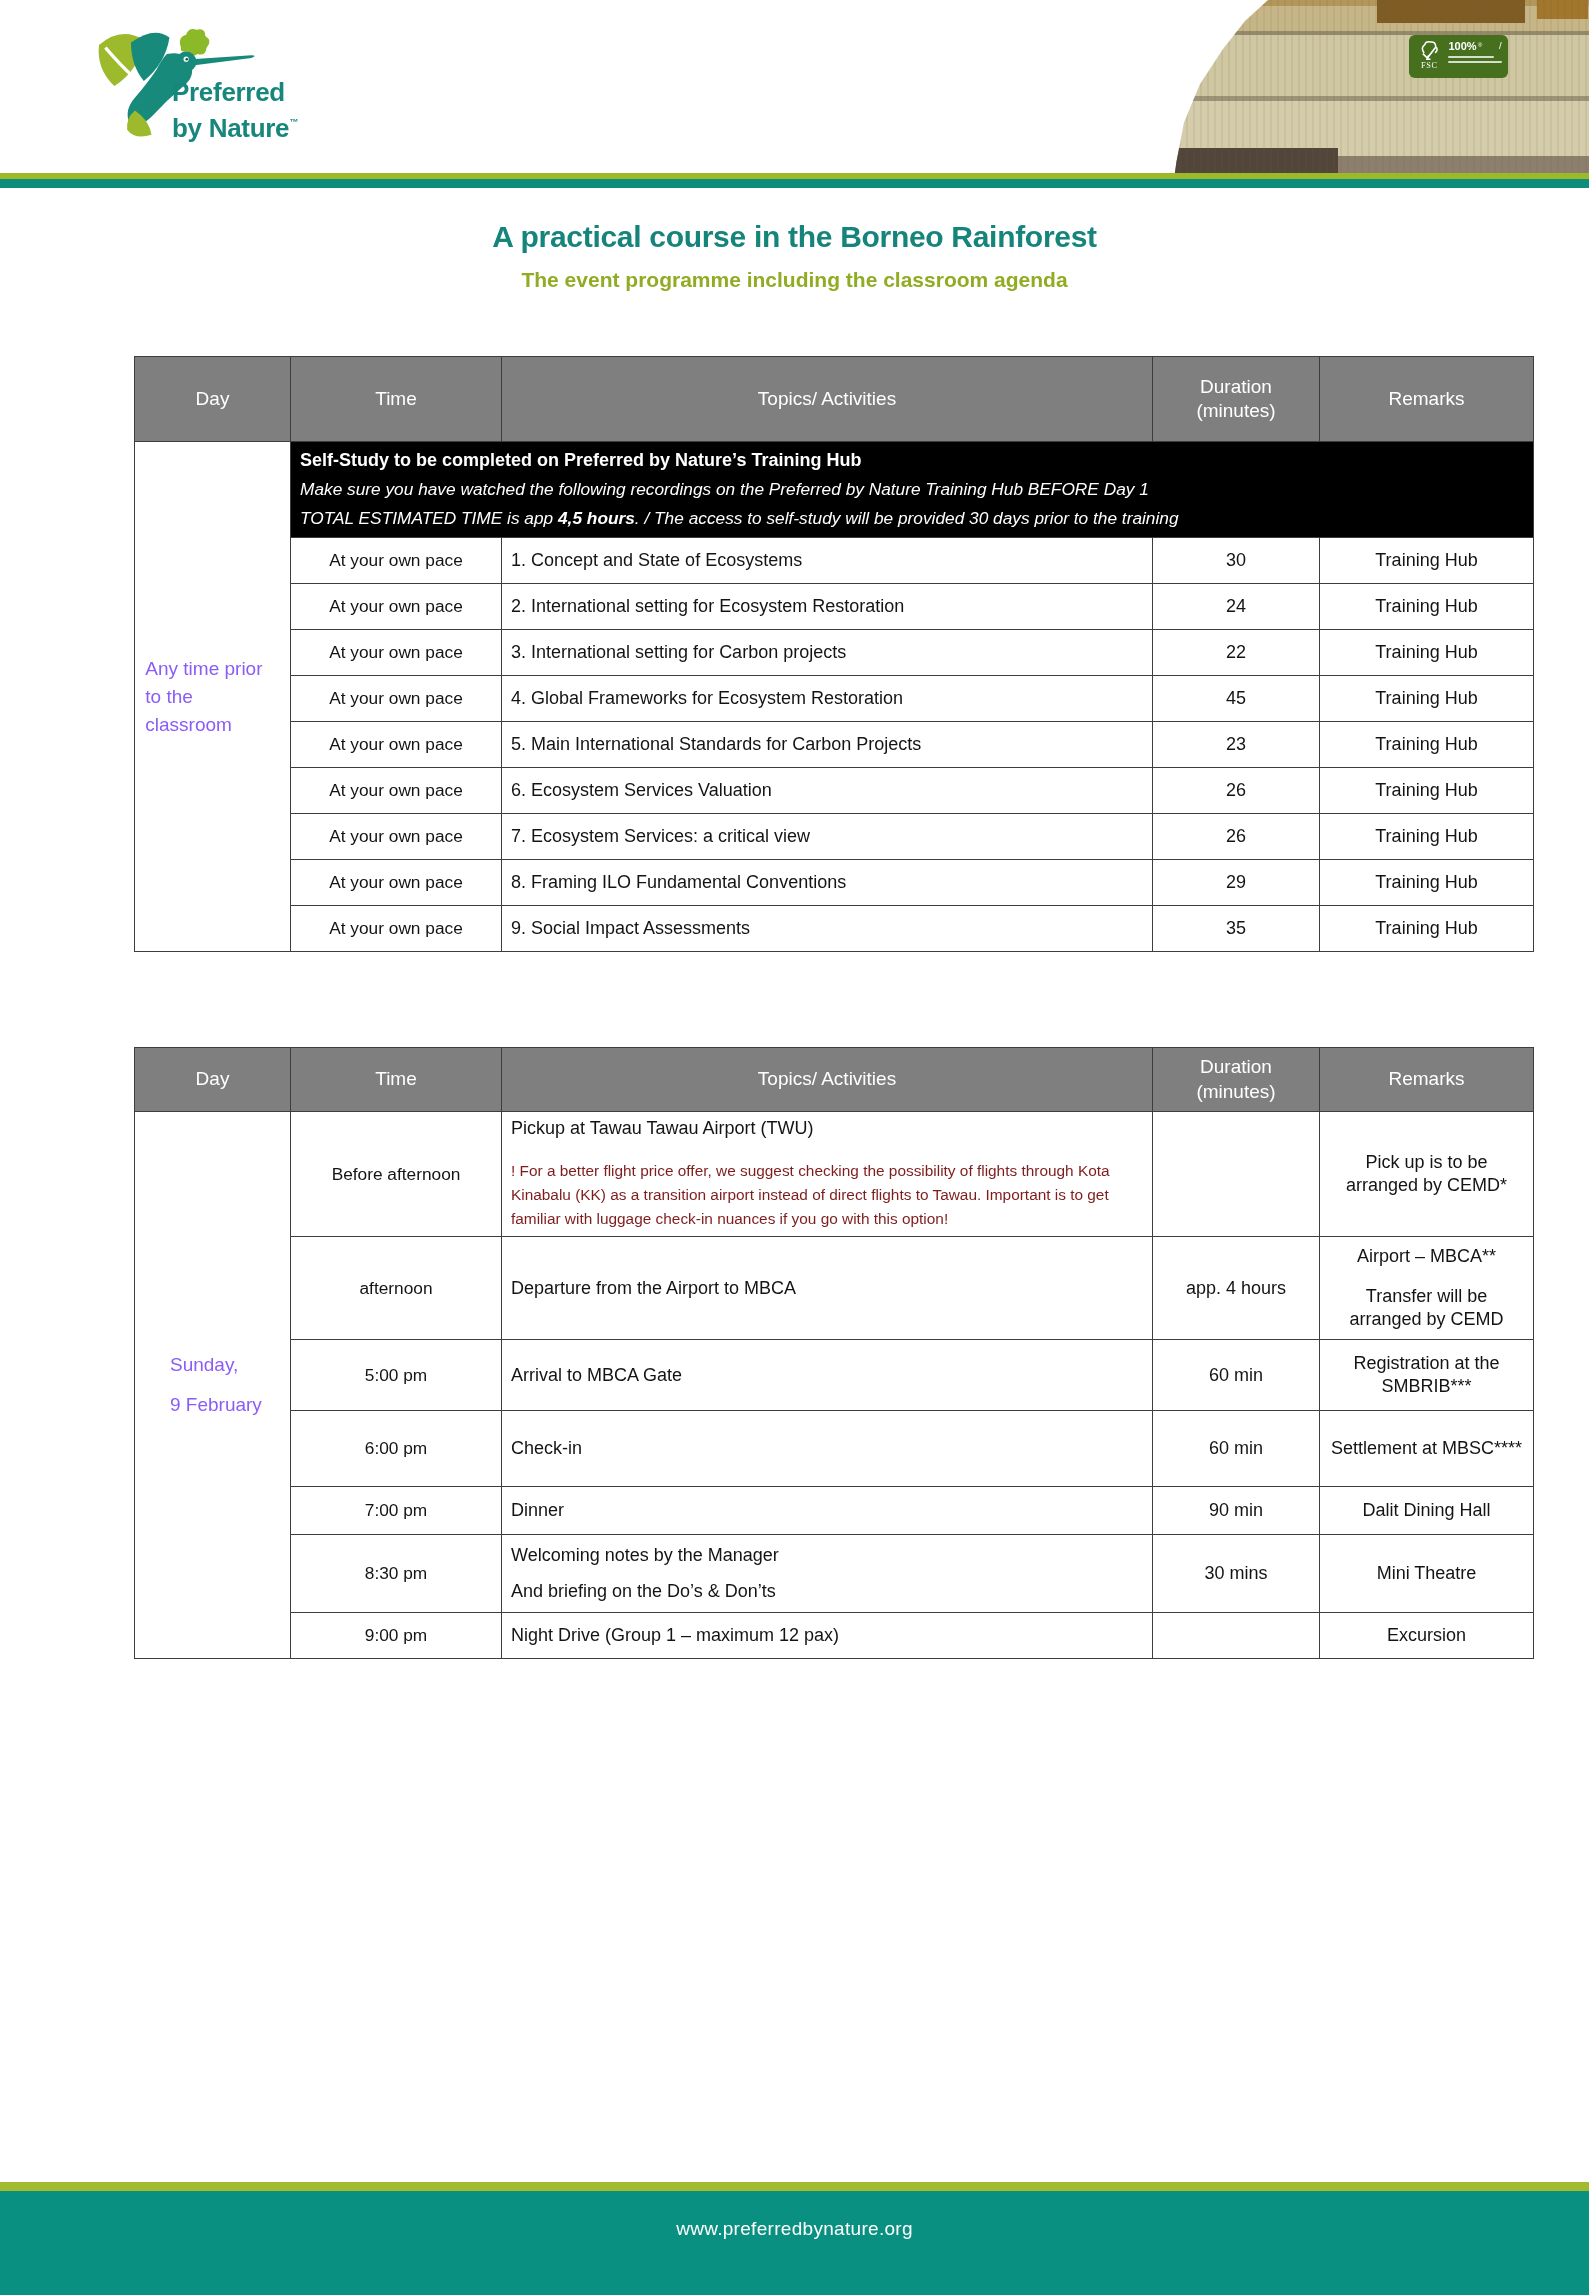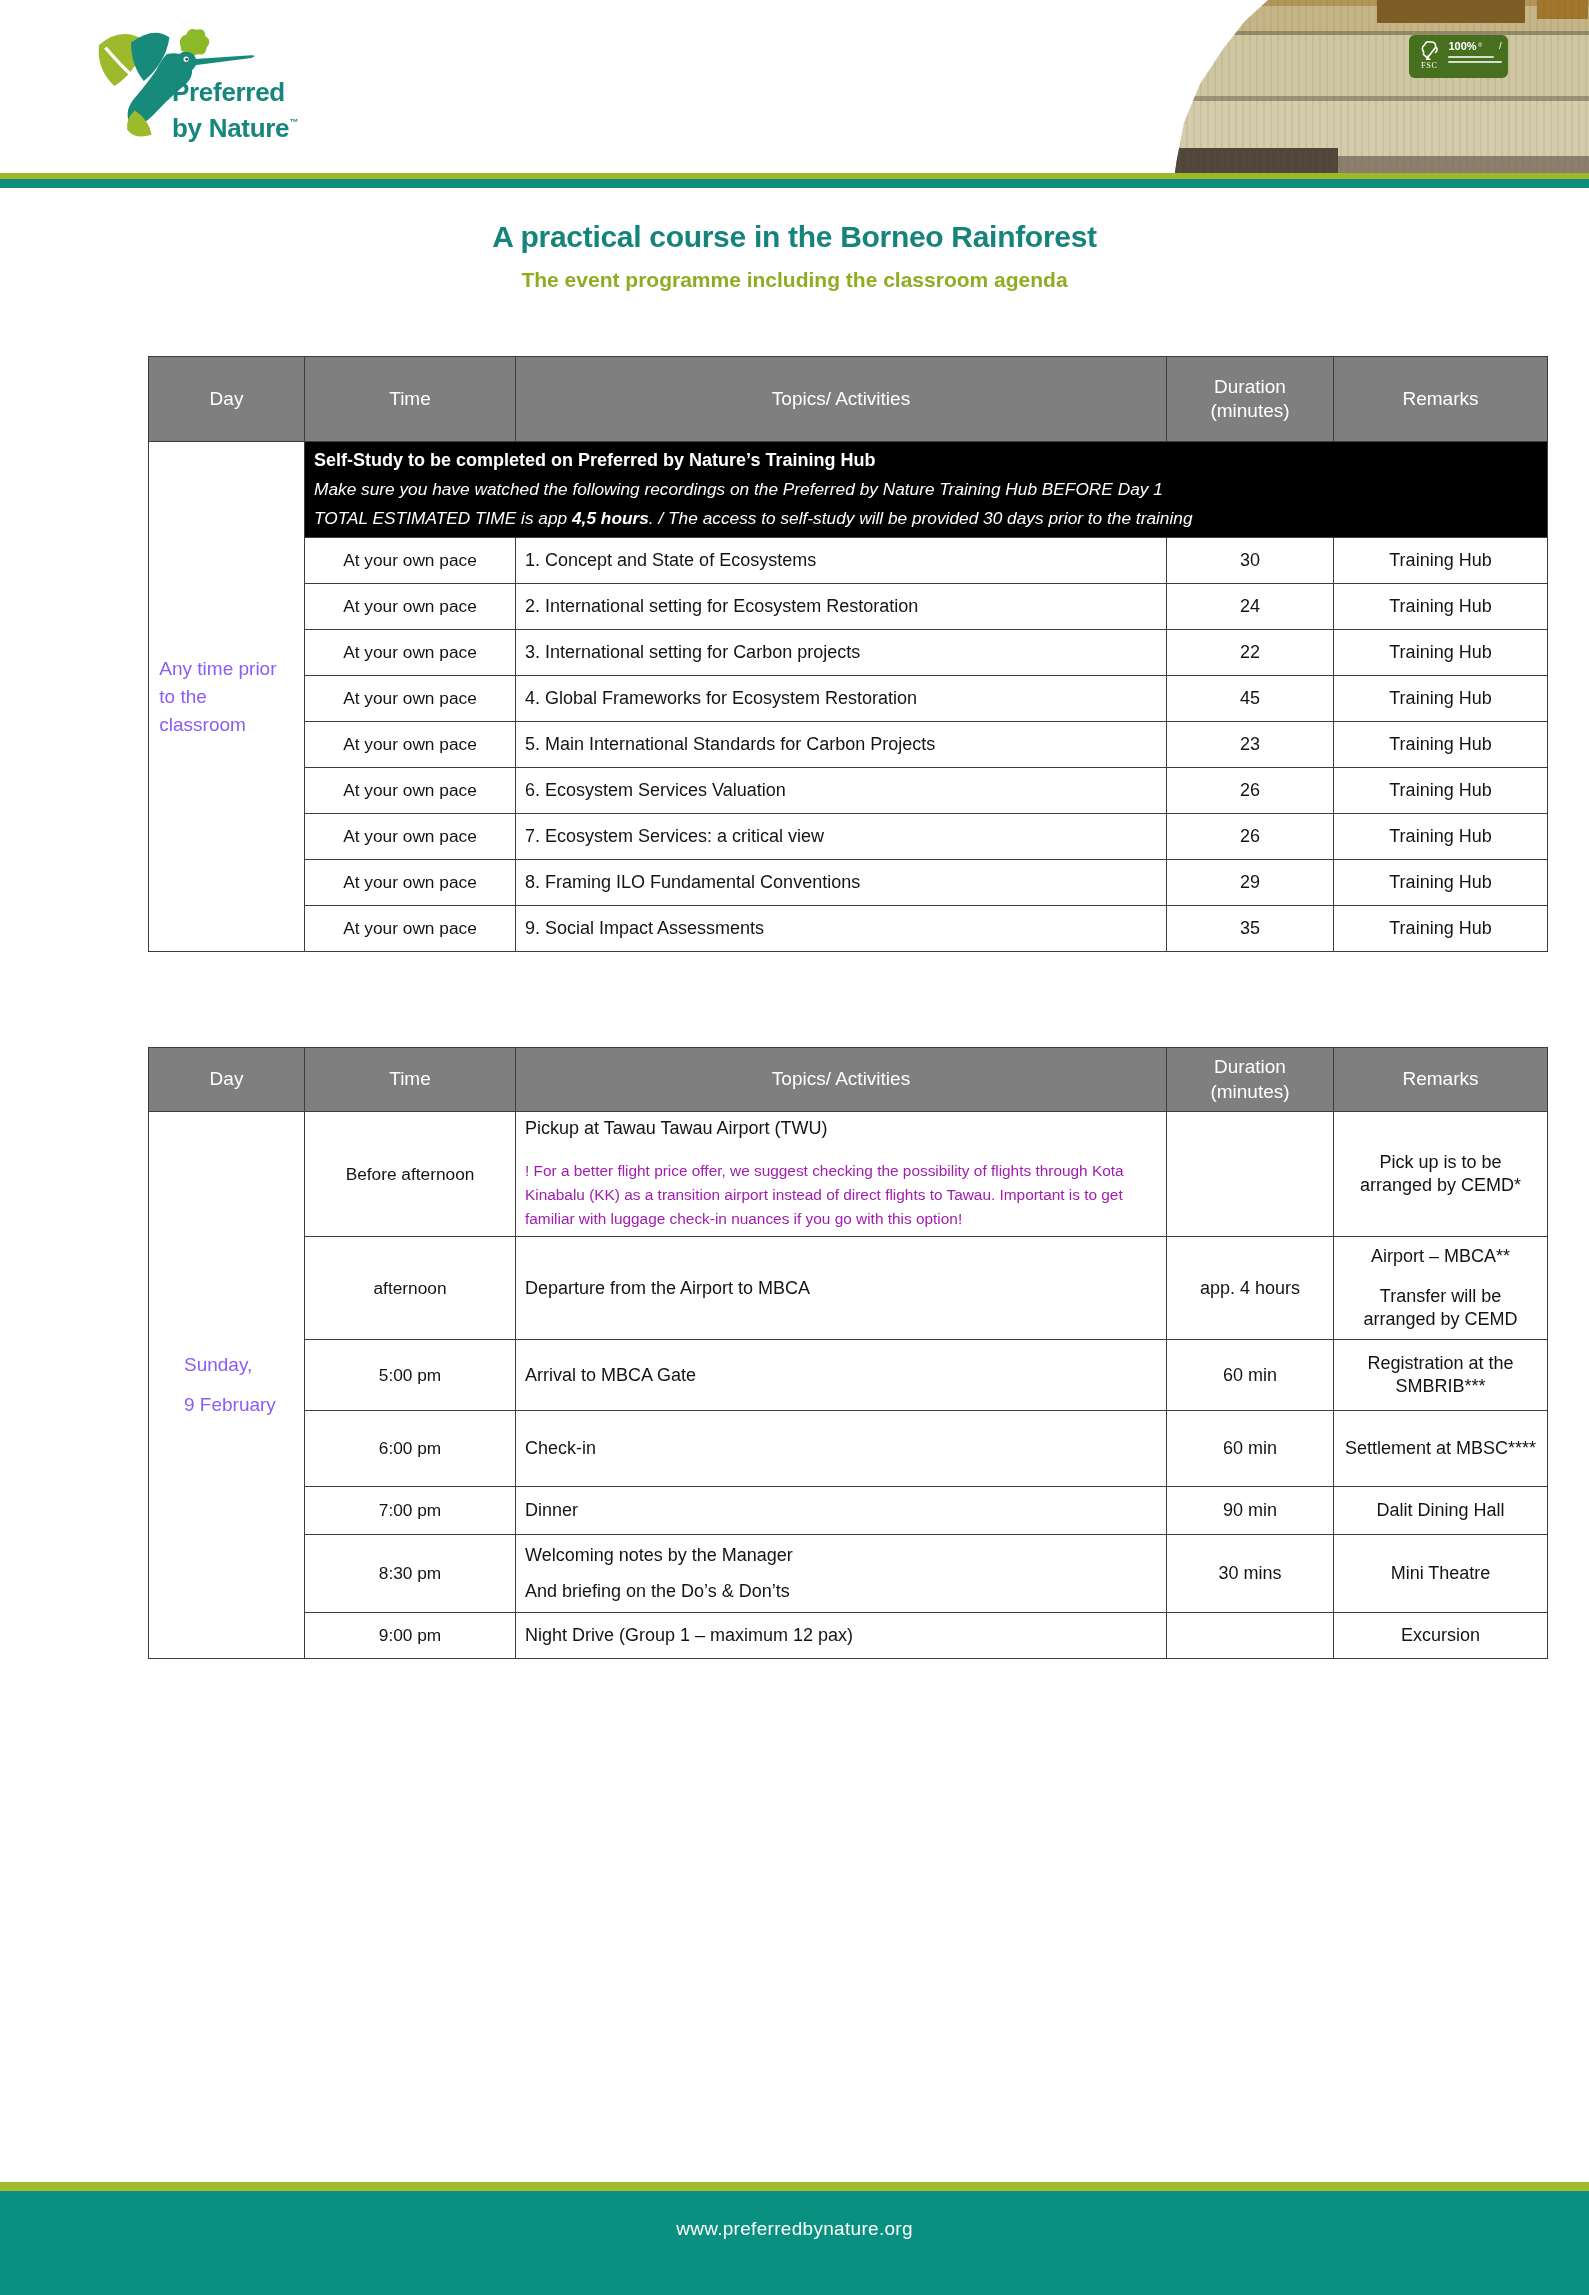--- a/index.html
+++ b/index.html
@@ -48,21 +48,21 @@
 
   .bar-green-top { position:absolute; left:0; top:173px; width:100%; height:5.8px; background:#9DB829; }
   .bar-teal-top  { position:absolute; left:0; top:179px; width:100%; height:9px; background:#0D8E7D; }
 
   
   .title-block { position:absolute; left:0; top:212px; width:100%; text-align:center; }
   .title-line { font-size:30px; font-weight:bold; color:#15847A; line-height:50px; letter-spacing:-0.3px; }
   .subtitle { font-size:21px; font-weight:bold; color:#8FAC22; line-height:27px; margin-top:3.9px; }
 
   
-  table.sched { position:absolute; left:148px; width:1400px;
+  table.sched { position:absolute; left:134px; width:1400px;
                 border-collapse:collapse; table-layout:fixed;
                 font-size:18px; color:#141414; }
   table.sched td, table.sched th {
     border:1.3px solid #3d3d3d; border-top-width:1.9px; border-bottom-width:1.9px;
     vertical-align:middle; padding:3.9px 9px; overflow:hidden; }
   table.sched { border:1.9px solid #3d3d3d; }
   th.hcell { background:#7F7F7F; color:#ffffff; font-weight:normal; font-size:19px;
              text-align:center; line-height:24.4px; }
   #t1 { top:356px; }
   #t2 { top:1047px; }
@@ -80,21 +80,21 @@
   .banner .b-italic { font-style:italic; font-size:17.3px; }
   .banner .b-bold { font-weight:bold; }
 
   td.time-cell { text-align:center; font-size:17.3px; }
   td.topic-cell { text-align:left; padding-left:10.3px; }
   td.dur-cell { text-align:center; }
   td.rem-cell { text-align:center; line-height:23px; }
   .rem-p + .rem-p { margin-top:16.7px; }
   .topic-p + .topic-p { margin-top:15.4px; }
 
-  .topic-note { color:#a21caf; font-size:15.4px; line-height:24px; margin-top:20px; }
+  .topic-note { color:#7f1d1d; font-size:15.4px; line-height:24px; margin-top:20px; }
   .topic-main { line-height:22px; }
 
   
   .bar-green-bottom { position:absolute; left:0; top:2182px; width:100%; height:9.6px; background:#A2BA2E; }
   .footer-teal { position:absolute; left:0; top:2191px; width:100%; height:104px; background:#0A9080;
                  text-align:center; }
   .footer-url { display:inline-block; margin-top:27px; color:#ffffff; font-size:19px; letter-spacing:0.3px; }
 </style>
 </head>
 <body>

